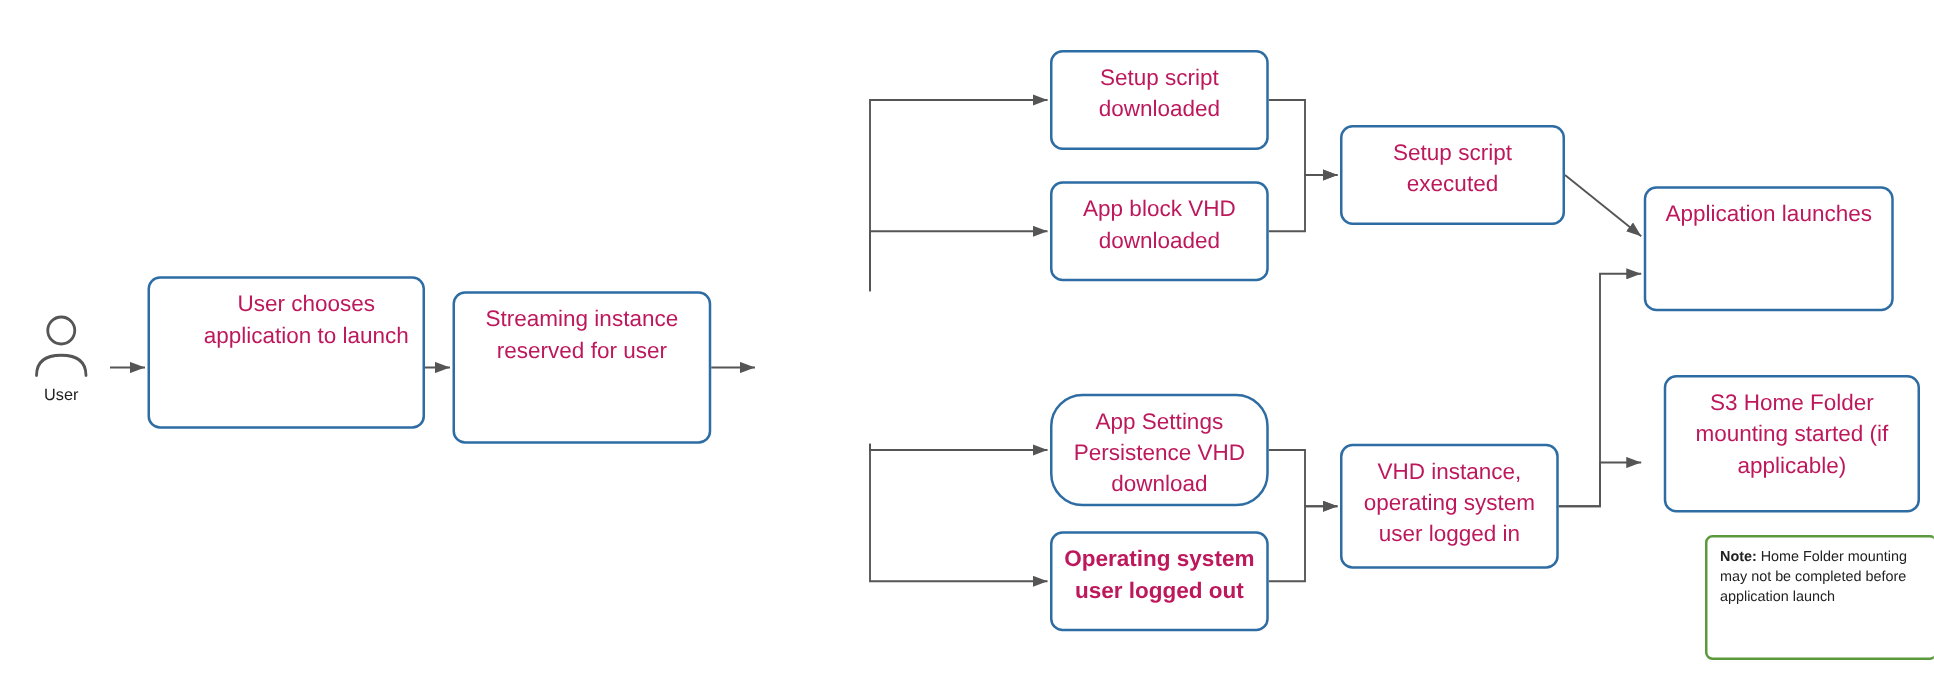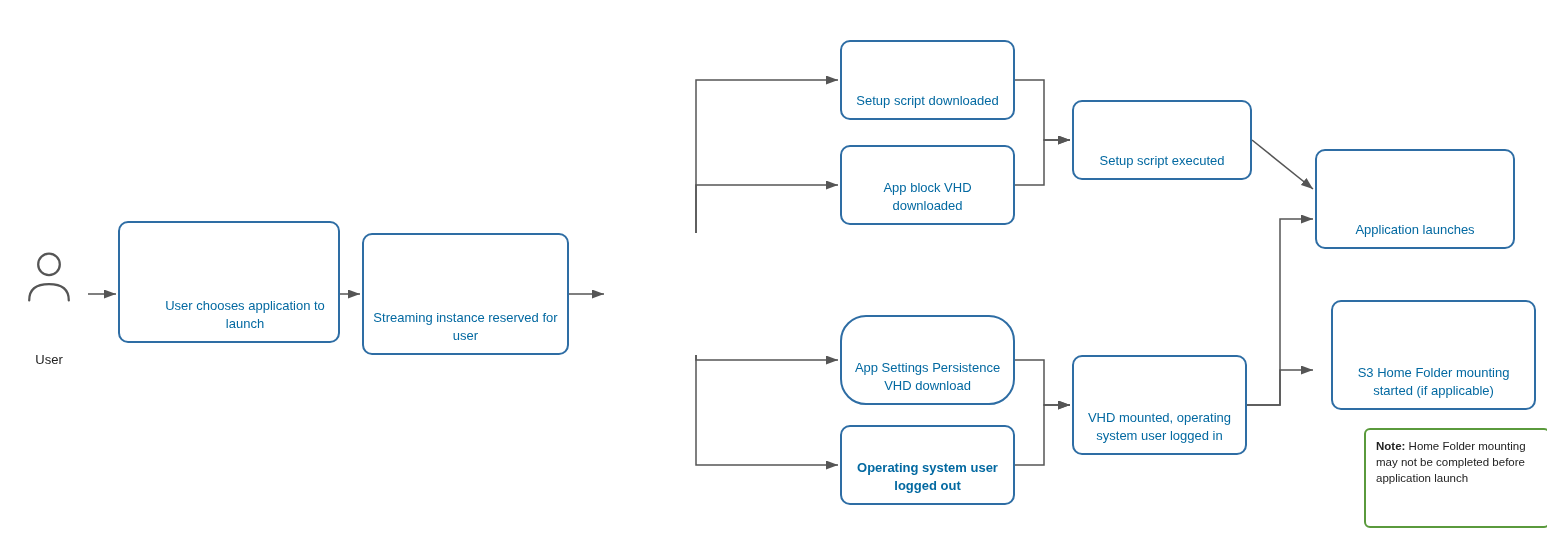--- a/index.html
+++ b/index.html
@@ -15,25 +15,25 @@
       position: relative;
       width: 1547px;
       height: 549px;
     }
     .box {
       position: absolute;
       border: 2px solid #2e6da4;
       border-radius: 10px;
       background: #fff;
       display: flex;
-      align-items: flex-end;
+      align-items: flex-start;
       justify-content: center;
       text-align: center;
-      font-size: 13px;
-      color: #0369a1;
+      font-size: 18px;
+      color: #be185d;
       line-height: 1.4;
       padding: 8px;
     }
     .note-box {
       position: absolute;
       border: 2px solid #5a9a3c;
       border-radius: 6px;
       background: #fff;
       font-size: 11.5px;
       color: #222;
@@ -108,21 +108,21 @@
 
     <polyline class="arrow-line" points="1015,360 1044,360 1044,405 1070,405"></polyline>
     <polyline class="arrow-line" points="1015,465 1044,465 1044,405 1070,405"></polyline>
 
     <polyline class="arrow-line" points="1247,405 1280,405 1280,219 1313,219"></polyline>
 
     <polyline class="arrow-line" points="1247,405 1280,405 1280,370 1313,370"></polyline>
 
   </svg>
 
-  <div class="user-icon" style="left:22px; top:250px;gap:44px;">
+  <div class="user-icon" style="left:22px; top:250px;">
     <svg viewBox="0 0 54 60" fill="none" xmlns="http://www.w3.org/2000/svg">
 
       <circle cx="27" cy="16" r="12" stroke="#555" stroke-width="2.5" fill="none"></circle>
 
       <path d="M5 56 Q5 38 27 38 Q49 38 49 56" stroke="#555" stroke-width="2.5" fill="none" stroke-linecap="round"></path>
     </svg>
     <span class="user-label">User</span>
   </div>
 
   <div class="box" style="left:118px; top:221px; width:222px; height:122px;padding-left:40px;">
@@ -148,21 +148,21 @@
 
   <div class="box" style="left:840px; top:425px; width:175px; height:80px;font-weight:bold;">
     <span>Operating system user logged out</span>
   </div>
 
   <div class="box" style="left:1072px; top:100px; width:180px; height:80px;">
     <span>Setup script executed</span>
   </div>
 
   <div class="box" style="left:1072px; top:355px; width:175px; height:100px;">
-    <span>VHD mounted, operating system user logged in</span>
+    <span>VHD instance, operating system user logged in</span>
   </div>
 
   <div class="box" style="left:1315px; top:149px; width:200px; height:100px;">
     <span>Application launches</span>
   </div>
 
   <div class="box" style="left:1315px; top:300px; width:205px; height:110px;margin-left:16px;">
     <span>S3 Home Folder mounting started (if applicable)</span>
   </div>
 

